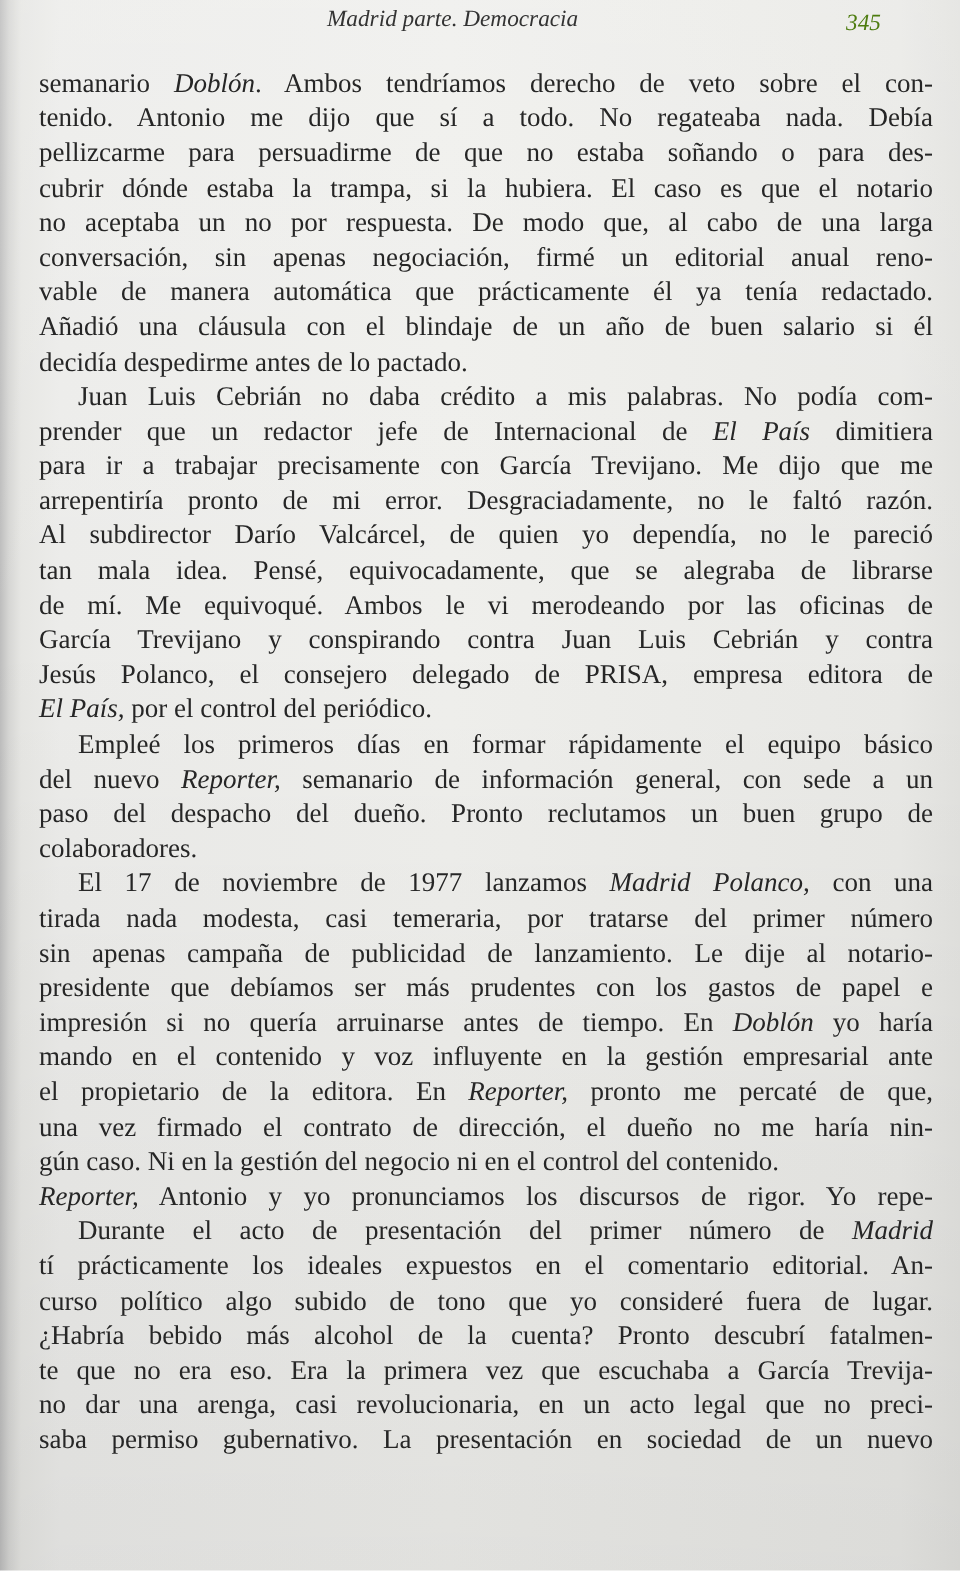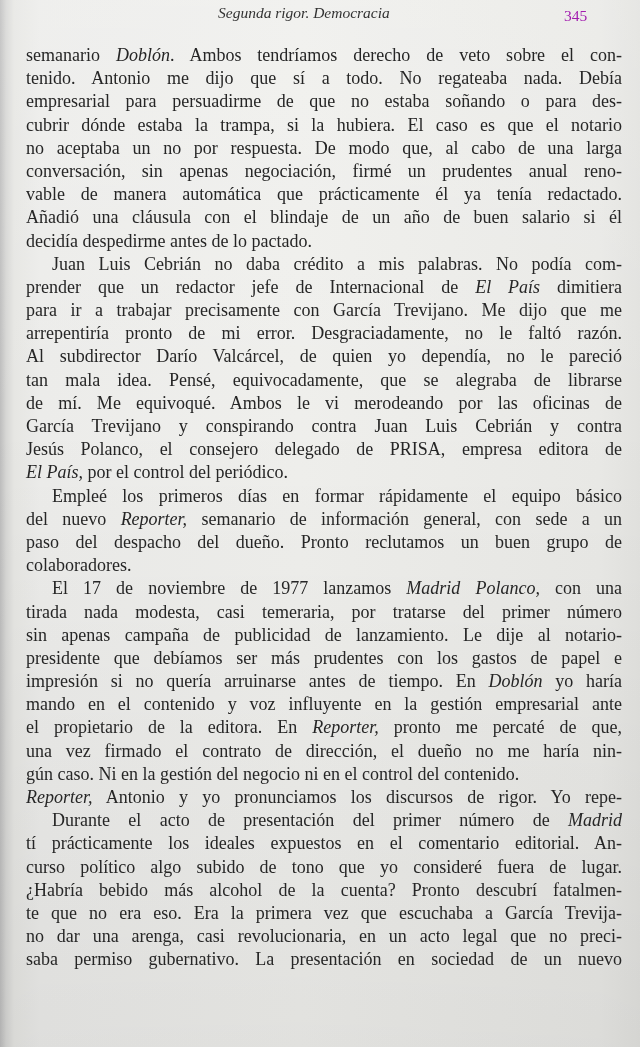--- a/index.html
+++ b/index.html
@@ -17,51 +17,51 @@
     }
     .running-head {
       position: absolute; top: 4px; left: 0; width: 640px; height: 22px;
     }
     .running-title {
       position: absolute; left: 218px; top: 0;
       font-style: italic; font-size: 15.5px; color: #333;
     }
     .page-number {
       position: absolute; left: 564px; top: 3px;
-      font-size: 15.5px; color: #a21caf;
+      font-size: 15.5px; color: #4d7c0f; font-style: italic;
     }
     .text-block {
       position: absolute; left: 26px; top: 44px; width: 596px;
     }
     .line {
       font-size: 18px; line-height: 23.2px; height: 23.2px;
       white-space: nowrap; text-align: justify; text-align-last: justify;
       color: #262626;
     }
     .line.last { text-align-last: left; font-family: Liberation Serif, serif; }
     .line.indent { padding-left: 26px; }
     .line em { font-style: italic; }
   </style>
 </head>
 <body>
 
 <div class="page-shade"></div>
 
 <div class="running-head">
-  <span class="running-title">Segunda rigor. Democracia</span>
+  <span class="running-title">Madrid parte. Democracia</span>
   <span class="page-number">345</span>
 </div>
 
 <div class="text-block">
   <div class="line"><span>semanario </span><em>Doblón</em><span>. Ambos tendríamos derecho de veto sobre el con-</span></div>
   <div class="line"><span>tenido. Antonio me dijo que sí a todo. No regateaba nada. Debía</span></div>
-  <div class="line"><span>empresarial para persuadirme de que no estaba soñando o para des-</span></div>
+  <div class="line"><span>pellizcarme para persuadirme de que no estaba soñando o para des-</span></div>
   <div class="line"><span>cubrir dónde estaba la trampa, si la hubiera. El caso es que el notario</span></div>
   <div class="line"><span>no aceptaba un no por respuesta. De modo que, al cabo de una larga</span></div>
-  <div class="line"><span>conversación, sin apenas negociación, firmé un prudentes anual reno-</span></div>
+  <div class="line"><span>conversación, sin apenas negociación, firmé un editorial anual reno-</span></div>
   <div class="line"><span>vable de manera automática que prácticamente él ya tenía redactado.</span></div>
   <div class="line"><span>Añadió una cláusula con el blindaje de un año de buen salario si él</span></div>
   <div class="line last"><span>decidía despedirme antes de lo pactado.</span></div>
   <div class="line indent"><span>Juan Luis Cebrián no daba crédito a mis palabras. No podía com-</span></div>
   <div class="line"><span>prender que un redactor jefe de Internacional de </span><em>El País</em><span> dimitiera</span></div>
   <div class="line"><span>para ir a trabajar precisamente con García Trevijano. Me dijo que me</span></div>
   <div class="line"><span>arrepentiría pronto de mi error. Desgraciadamente, no le faltó razón.</span></div>
   <div class="line"><span>Al subdirector Darío Valcárcel, de quien yo dependía, no le pareció</span></div>
   <div class="line"><span>tan mala idea. Pensé, equivocadamente, que se alegraba de librarse</span></div>
   <div class="line"><span>de mí. Me equivoqué. Ambos le vi merodeando por las oficinas de</span></div>

